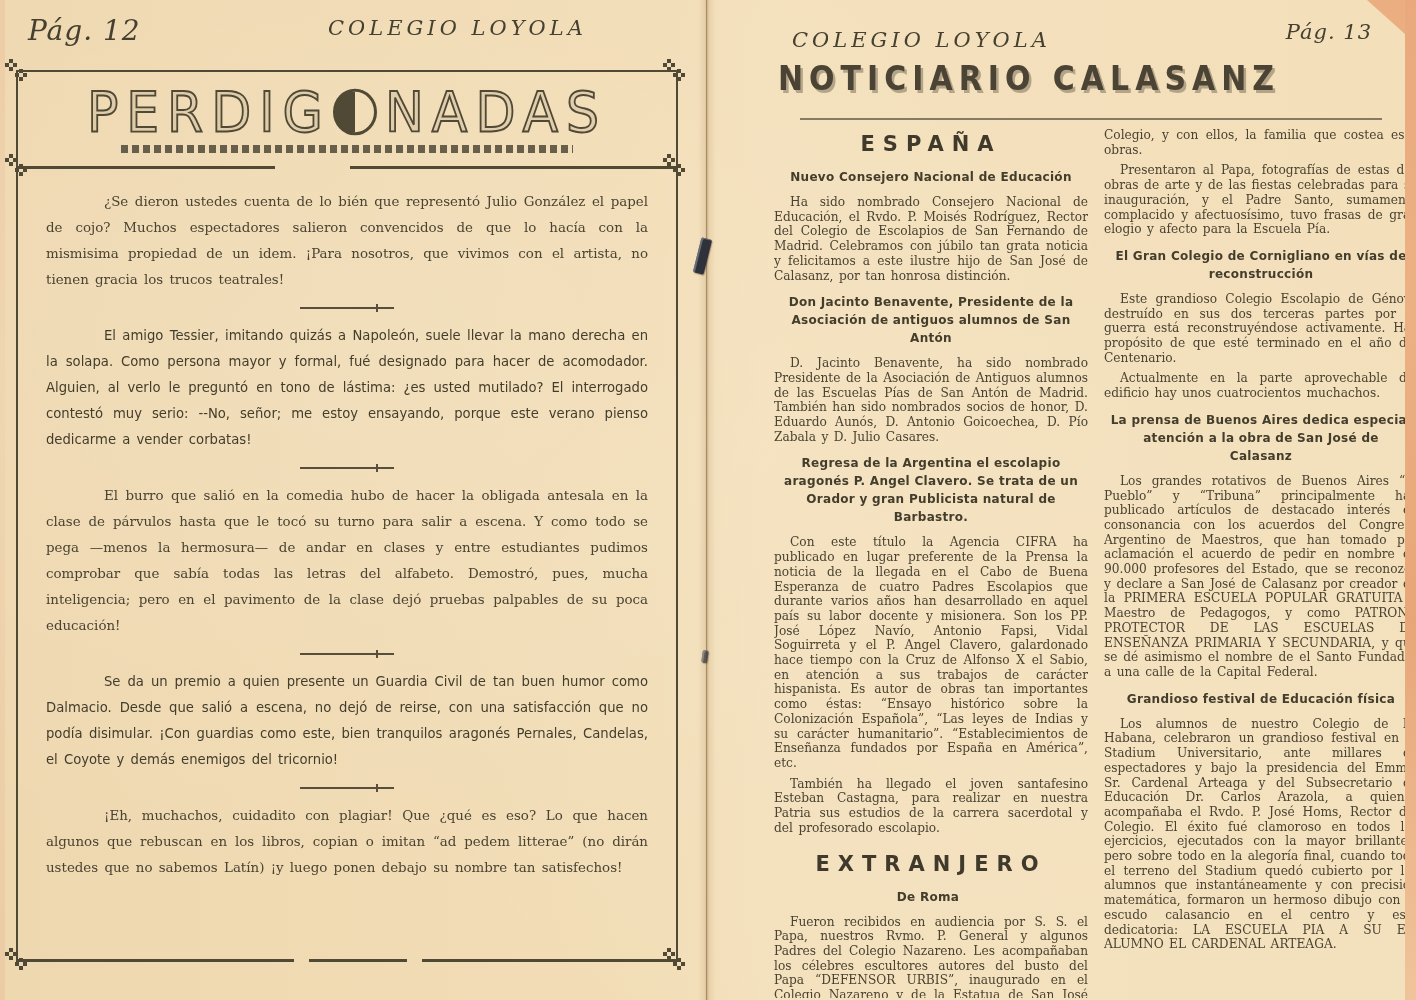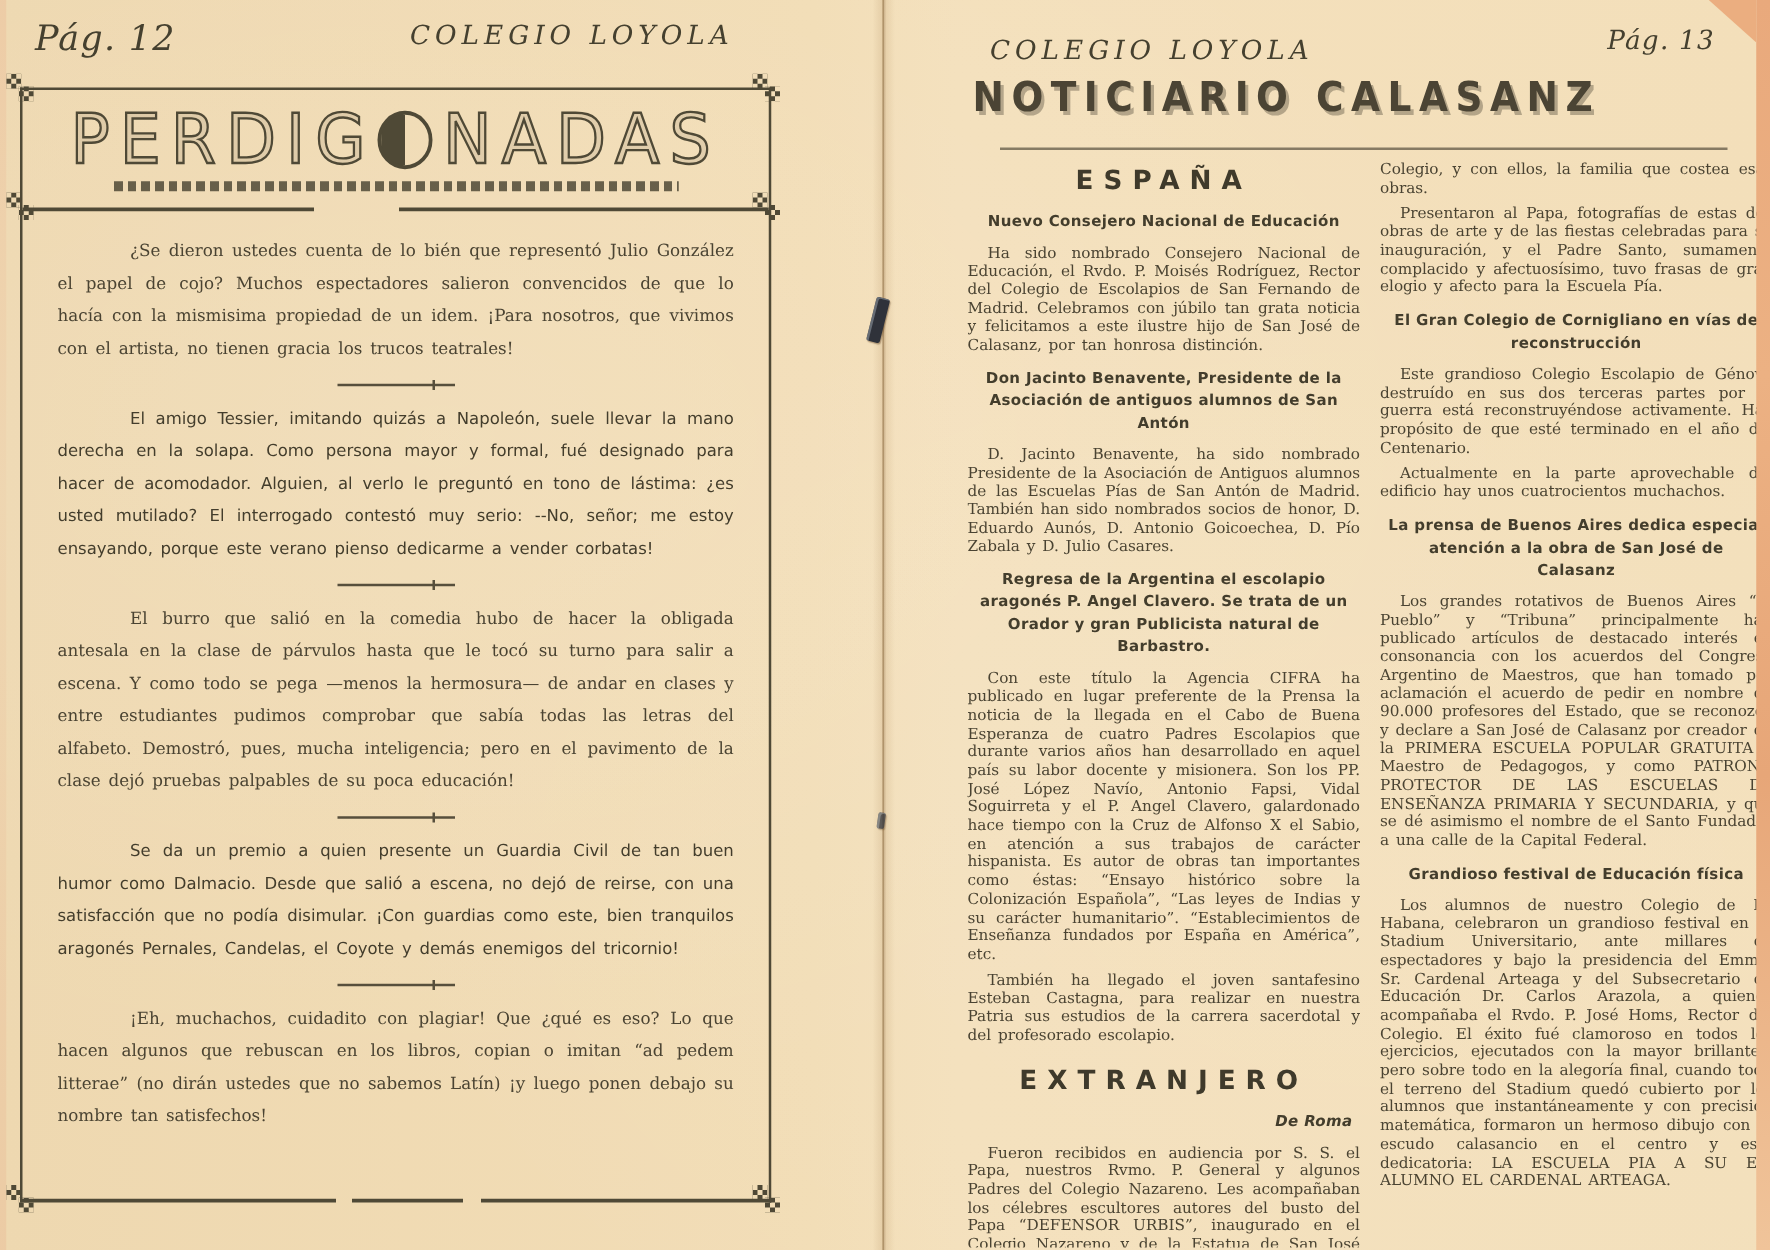--- a/index.html
+++ b/index.html
@@ -27,21 +27,21 @@
 
   
   .runhead-item{position:absolute;font-family:"DejaVu Serif",serif;font-style:italic;color:#45402f;}
   .pgnum-left{left:28px;top:14px;font-size:28px;letter-spacing:1px;}
   .runtitle-left{left:328px;top:16px;font-size:21px;letter-spacing:4px;}
   .runtitle-right{left:84px;top:28px;font-size:21px;letter-spacing:4px;}
   .pgnum-right{right:44px;top:20px;font-size:21px;letter-spacing:1px;}
 
   
   .frame{
-    position:absolute;left:16px;top:70px;width:601px;height:892px;
+    position:absolute;left:16px;top:70px;width:662px;height:892px;
     border:2px solid var(--frame);border-bottom:none;
   }
   .frame-bottom{
     position:absolute;left:-2px;right:-2px;bottom:0;height:3px;
     background:linear-gradient(90deg,
       var(--frame) 0 42%, transparent 42% 44.2%,
       var(--frame) 44.2% 59%, transparent 59% 61.4%,
       var(--frame) 61.4% 100%);
   }
   .sep-line{
@@ -136,21 +136,21 @@
     font-family:"DejaVu Sans",sans-serif;font-weight:bold;
     font-size:21px;letter-spacing:8px;text-align:center;
     color:#3f3a2b;margin:4px 0 12px;
   }
   .col h2.extranjero{margin-top:16px;}
   .col h3{
     font-family:"DejaVu Sans",sans-serif;font-weight:bold;
     font-size:12px;line-height:18px;text-align:center;
     color:var(--ink-bold);margin:10px 6px 9px;letter-spacing:.3px;
   }
-  .col h3.align-left{text-align:right;margin-left:0;font-style:italic;}
+  .col h3.align-left{text-align:center;margin-left:0;}
   .col p{
     font:12.2px/14.7px "DejaVu Serif",serif;color:var(--ink);
     text-align:justify;text-indent:16px;word-spacing:1.6px;
     margin:0 0 6px;
   }
   .col p.noindent{text-indent:0;}
 
   
   .fold{
     position:absolute;left:698px;top:0;width:18px;height:1000px;

